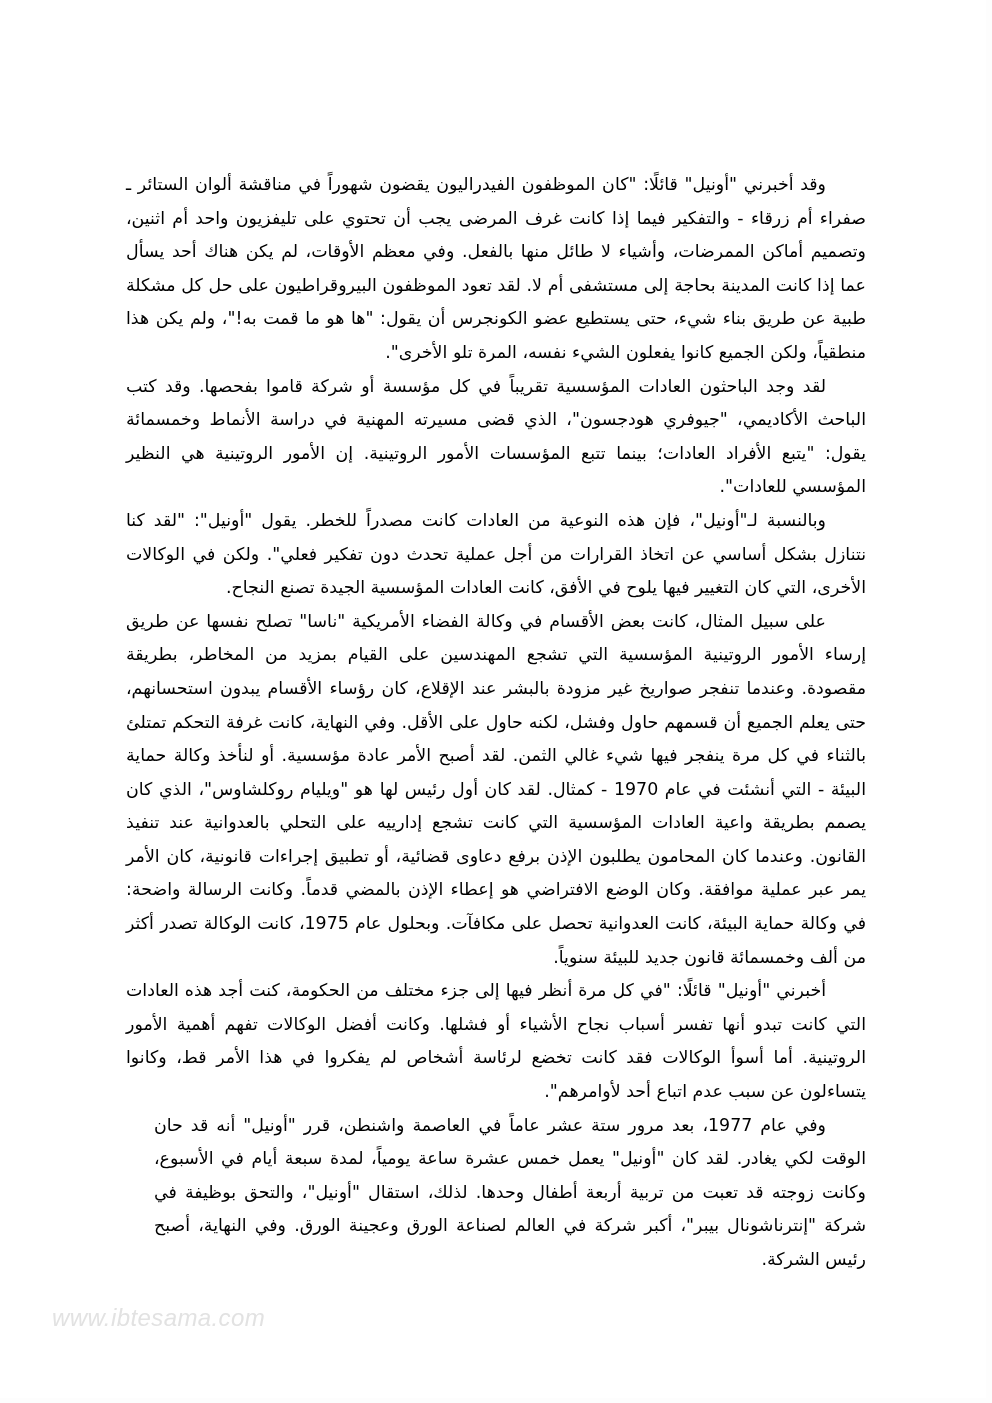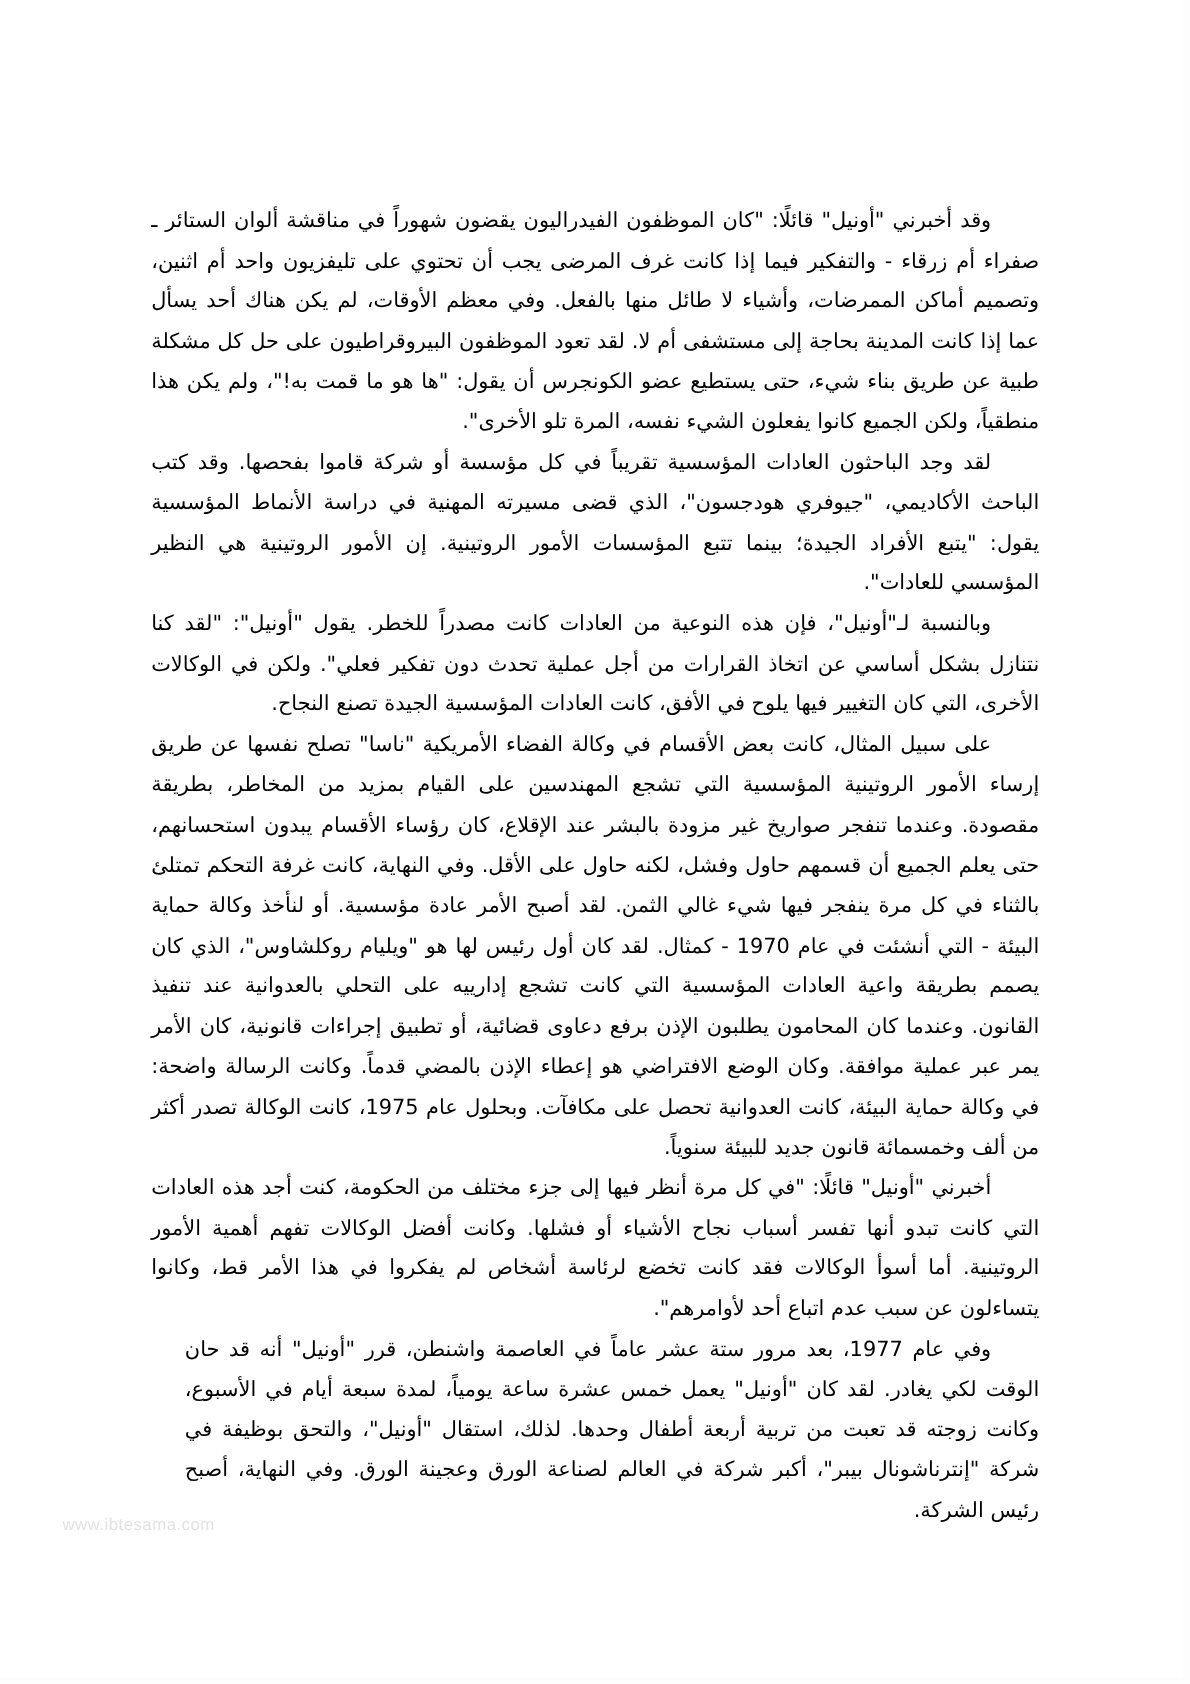--- a/index.html
+++ b/index.html
@@ -70,41 +70,42 @@
   
   #body-text p:last-child {
     margin-bottom: 0;
     margin-left: 28px;
   }
 
   
   #watermark {
     position: absolute;
     left: 52px;
-    top: 1262px;
+    top: 1304px;
     direction: ltr;
     color: #e2e2e2;
-    font-size: 14px;
+    font-size: 24px;
     letter-spacing: 0.4px;
     font-family: "Liberation Sans", sans-serif;
     white-space: nowrap;
     user-select: none;
+    font-style: italic;
   }
 </style>
 </head>
 <body>
 
 <div id="page-sheet">
 
   <div id="page-edge-right"></div>
   <div id="page-edge-bottom"></div>
 
   <div id="body-text">
     <p>وقد أخبرني "أونيل" قائلًا: "كان الموظفون الفيدراليون يقضون شهوراً في مناقشة ألوان الستائر ـ صفراء أم زرقاء - والتفكير فيما إذا كانت غرف المرضى يجب أن تحتوي على تليفزيون واحد أم اثنين، وتصميم أماكن الممرضات، وأشياء لا طائل منها بالفعل. وفي معظم الأوقات، لم يكن هناك أحد يسأل عما إذا كانت المدينة بحاجة إلى مستشفى أم لا. لقد تعود الموظفون البيروقراطيون على حل كل مشكلة طبية عن طريق بناء شيء، حتى يستطيع عضو الكونجرس أن يقول: "ها هو ما قمت به!"، ولم يكن هذا منطقياً، ولكن الجميع كانوا يفعلون الشيء نفسه، المرة تلو الأخرى".</p>
-    <p>لقد وجد الباحثون العادات المؤسسية تقريباً في كل مؤسسة أو شركة قاموا بفحصها. وقد كتب الباحث الأكاديمي، "جيوفري هودجسون"، الذي قضى مسيرته المهنية في دراسة الأنماط المؤسسية يقول: "يتبع الأفراد الجيدة؛ بينما تتبع المؤسسات الأمور الروتينية. إن الأمور الروتينية هي النظير المؤسسي للعادات".</p>
+    <p>لقد وجد الباحثون العادات المؤسسية تقريباً في كل مؤسسة أو شركة قاموا بفحصها. وقد كتب الباحث الأكاديمي، "جيوفري هودجسون"، الذي قضى مسيرته المهنية في دراسة الأنماط وخمسمائة يقول: "يتبع الأفراد العادات؛ بينما تتبع المؤسسات الأمور الروتينية. إن الأمور الروتينية هي النظير المؤسسي للعادات".</p>
     <p>وبالنسبة لـ"أونيل"، فإن هذه النوعية من العادات كانت مصدراً للخطر. يقول "أونيل": "لقد كنا نتنازل بشكل أساسي عن اتخاذ القرارات من أجل عملية تحدث دون تفكير فعلي". ولكن في الوكالات الأخرى، التي كان التغيير فيها يلوح في الأفق، كانت العادات المؤسسية الجيدة تصنع النجاح.</p>
     <p>على سبيل المثال، كانت بعض الأقسام في وكالة الفضاء الأمريكية "ناسا" تصلح نفسها عن طريق إرساء الأمور الروتينية المؤسسية التي تشجع المهندسين على القيام بمزيد من المخاطر، بطريقة مقصودة. وعندما تنفجر صواريخ غير مزودة بالبشر عند الإقلاع، كان رؤساء الأقسام يبدون استحسانهم، حتى يعلم الجميع أن قسمهم حاول وفشل، لكنه حاول على الأقل. وفي النهاية، كانت غرفة التحكم تمتلئ بالثناء في كل مرة ينفجر فيها شيء غالي الثمن. لقد أصبح الأمر عادة مؤسسية. أو لنأخذ وكالة حماية البيئة - التي أنشئت في عام 1970 - كمثال. لقد كان أول رئيس لها هو "ويليام روكلشاوس"، الذي كان يصمم بطريقة واعية العادات المؤسسية التي كانت تشجع إدارييه على التحلي بالعدوانية عند تنفيذ القانون. وعندما كان المحامون يطلبون الإذن برفع دعاوى قضائية، أو تطبيق إجراءات قانونية، كان الأمر يمر عبر عملية موافقة. وكان الوضع الافتراضي هو إعطاء الإذن بالمضي قدماً. وكانت الرسالة واضحة: في وكالة حماية البيئة، كانت العدوانية تحصل على مكافآت. وبحلول عام 1975، كانت الوكالة تصدر أكثر من ألف وخمسمائة قانون جديد للبيئة سنوياً.</p>
     <p>أخبرني "أونيل" قائلًا: "في كل مرة أنظر فيها إلى جزء مختلف من الحكومة، كنت أجد هذه العادات التي كانت تبدو أنها تفسر أسباب نجاح الأشياء أو فشلها. وكانت أفضل الوكالات تفهم أهمية الأمور الروتينية. أما أسوأ الوكالات فقد كانت تخضع لرئاسة أشخاص لم يفكروا في هذا الأمر قط، وكانوا يتساءلون عن سبب عدم اتباع أحد لأوامرهم".</p>
     <p>وفي عام 1977، بعد مرور ستة عشر عاماً في العاصمة واشنطن، قرر "أونيل" أنه قد حان الوقت لكي يغادر. لقد كان "أونيل" يعمل خمس عشرة ساعة يومياً، لمدة سبعة أيام في الأسبوع، وكانت زوجته قد تعبت من تربية أربعة أطفال وحدها. لذلك، استقال "أونيل"، والتحق بوظيفة في شركة "إنترناشونال بيبر"، أكبر شركة في العالم لصناعة الورق وعجينة الورق. وفي النهاية، أصبح رئيس الشركة.</p>
   </div>
 
   <div id="watermark">www.ibtesama.com</div>
 
 </div>
 

